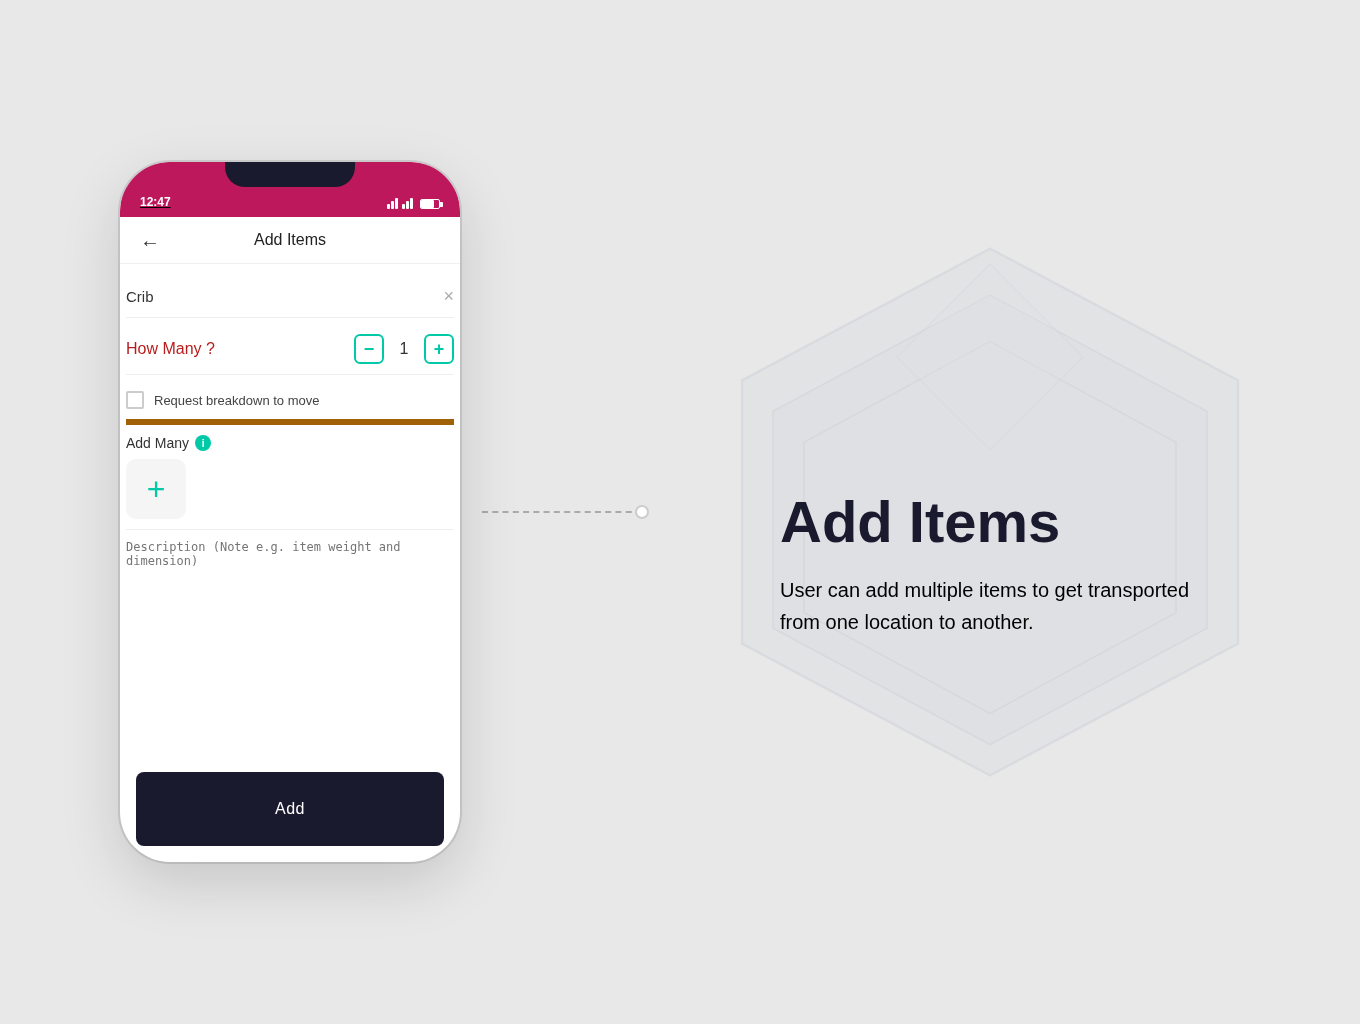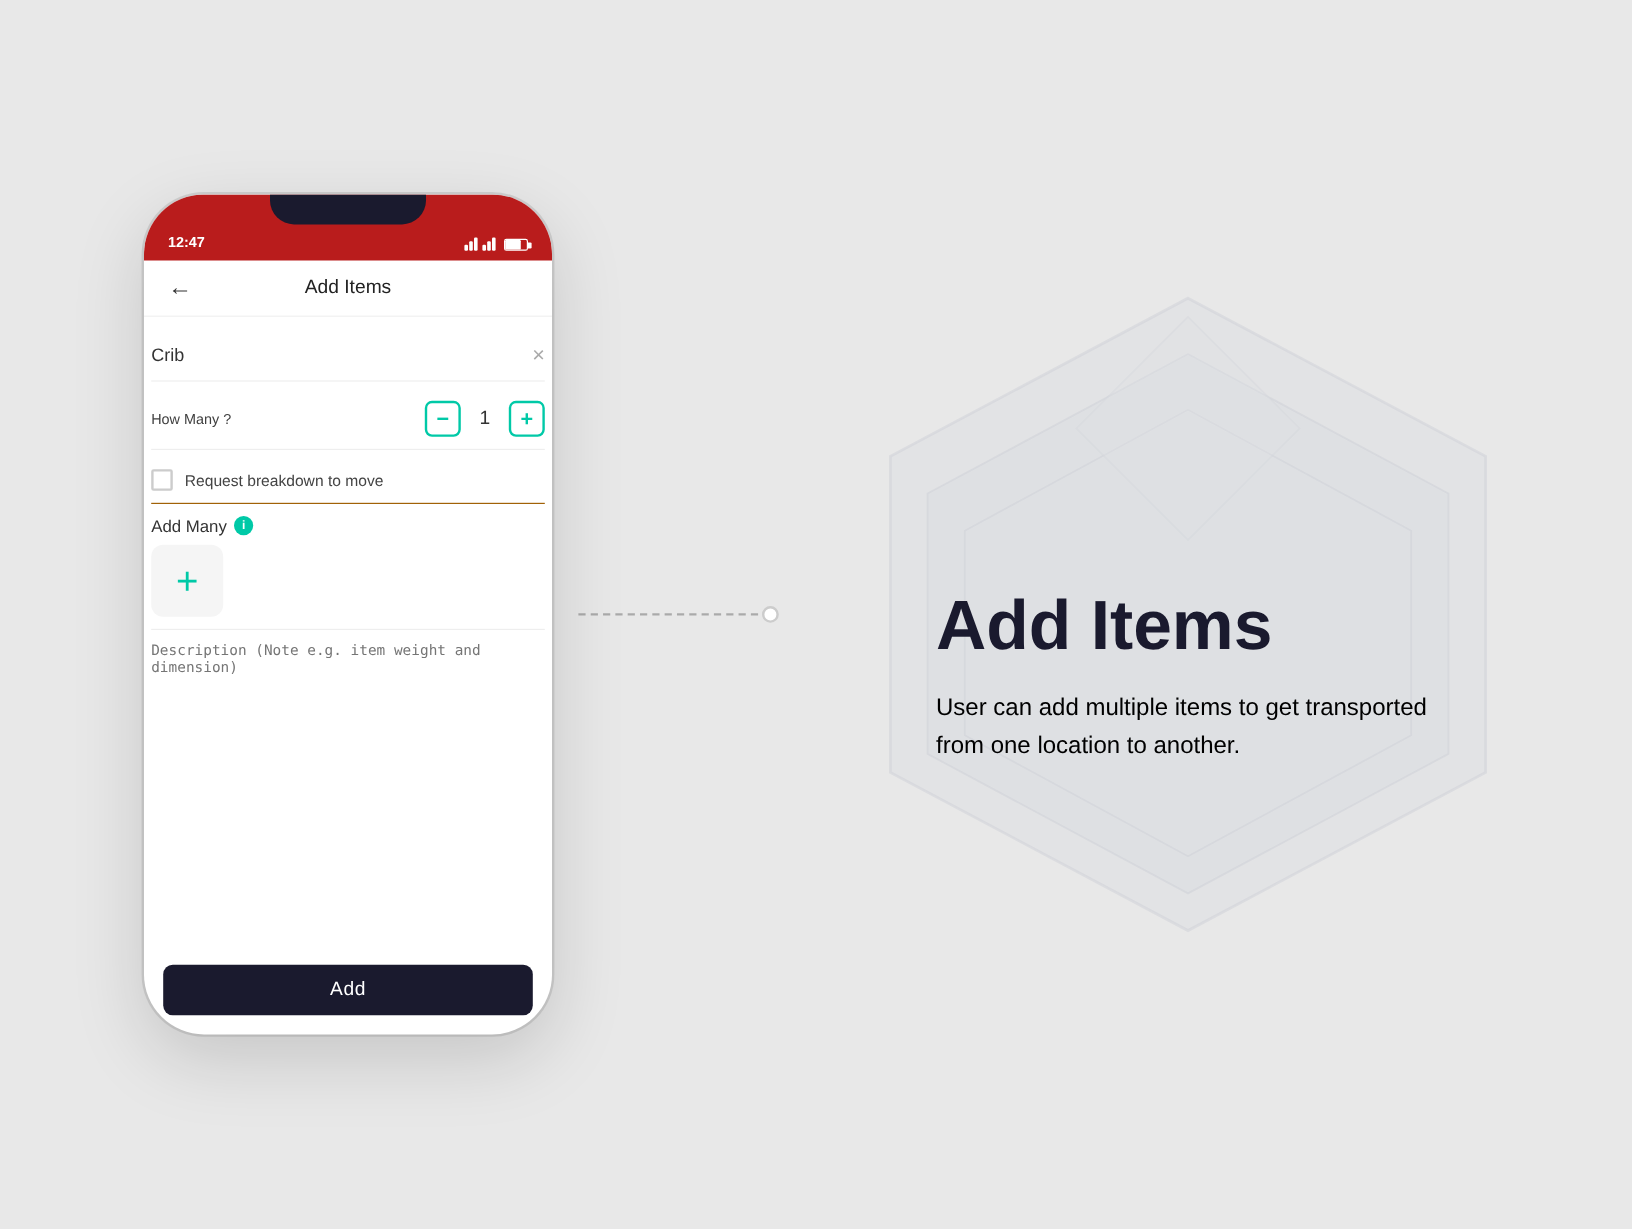--- a/index.html
+++ b/index.html
@@ -89,28 +89,29 @@
       height: 700px;
       background: white;
       border-radius: 50px;
       box-shadow: 0 20px 60px rgba(0,0,0,0.15), 0 0 0 2px #d0d0d0;
       position: relative;
       overflow: hidden;
     }
 
     
     .phone-top-bar {
-      background: #b91c1c;
+      background: #be185d;
       height: 55px;
       border-radius: 48px 48px 0 0;
       display: flex;
       align-items: flex-end;
       justify-content: space-between;
       padding: 0 20px 8px;
       position: relative;
+      text-decoration: underline;
     }
 
     .phone-time {
       color: white;
       font-size: 12px;
       font-weight: 600;
     }
 
     .phone-icons {
       display: flex;
@@ -199,22 +200,22 @@
     .quantity-row {
       display: flex;
       align-items: center;
       justify-content: space-between;
       border-bottom: 1px solid #eee;
       padding: 10px 0;
       margin-bottom: 6px;
     }
 
     .quantity-label {
-      font-size: 12px;
-      color: #404040;
+      font-size: 16px;
+      color: #b91c1c;
     }
 
     .quantity-controls {
       display: flex;
       align-items: center;
       gap: 12px;
     }
 
     .qty-btn {
       width: 30px;
@@ -237,21 +238,21 @@
       color: #333;
       min-width: 16px;
       text-align: center;
     }
 
     
     .checkbox-row {
       display: flex;
       align-items: center;
       gap: 10px;
-      border-bottom: 1px solid #a16207;
+      border-bottom: 6px solid #a16207;
       padding: 10px 0;
       margin-bottom: 6px;
     }
 
     .checkbox-box {
       width: 18px;
       height: 18px;
       border: 2px solid #ccc;
       border-radius: 2px;
       flex-shrink: 0;
@@ -320,21 +321,21 @@
       resize: none;
     }
 
     
     .add-button-container {
       padding: 12px 16px 16px;
     }
 
     .add-button {
       width: 100%;
-      padding: 12px;
+      padding: 28px;
       background: #1a1a2e;
       color: white;
       border: none;
       border-radius: 8px;
       font-size: 16px;
       font-weight: 500;
       cursor: pointer;
       letter-spacing: 0.5px;
     }
 

